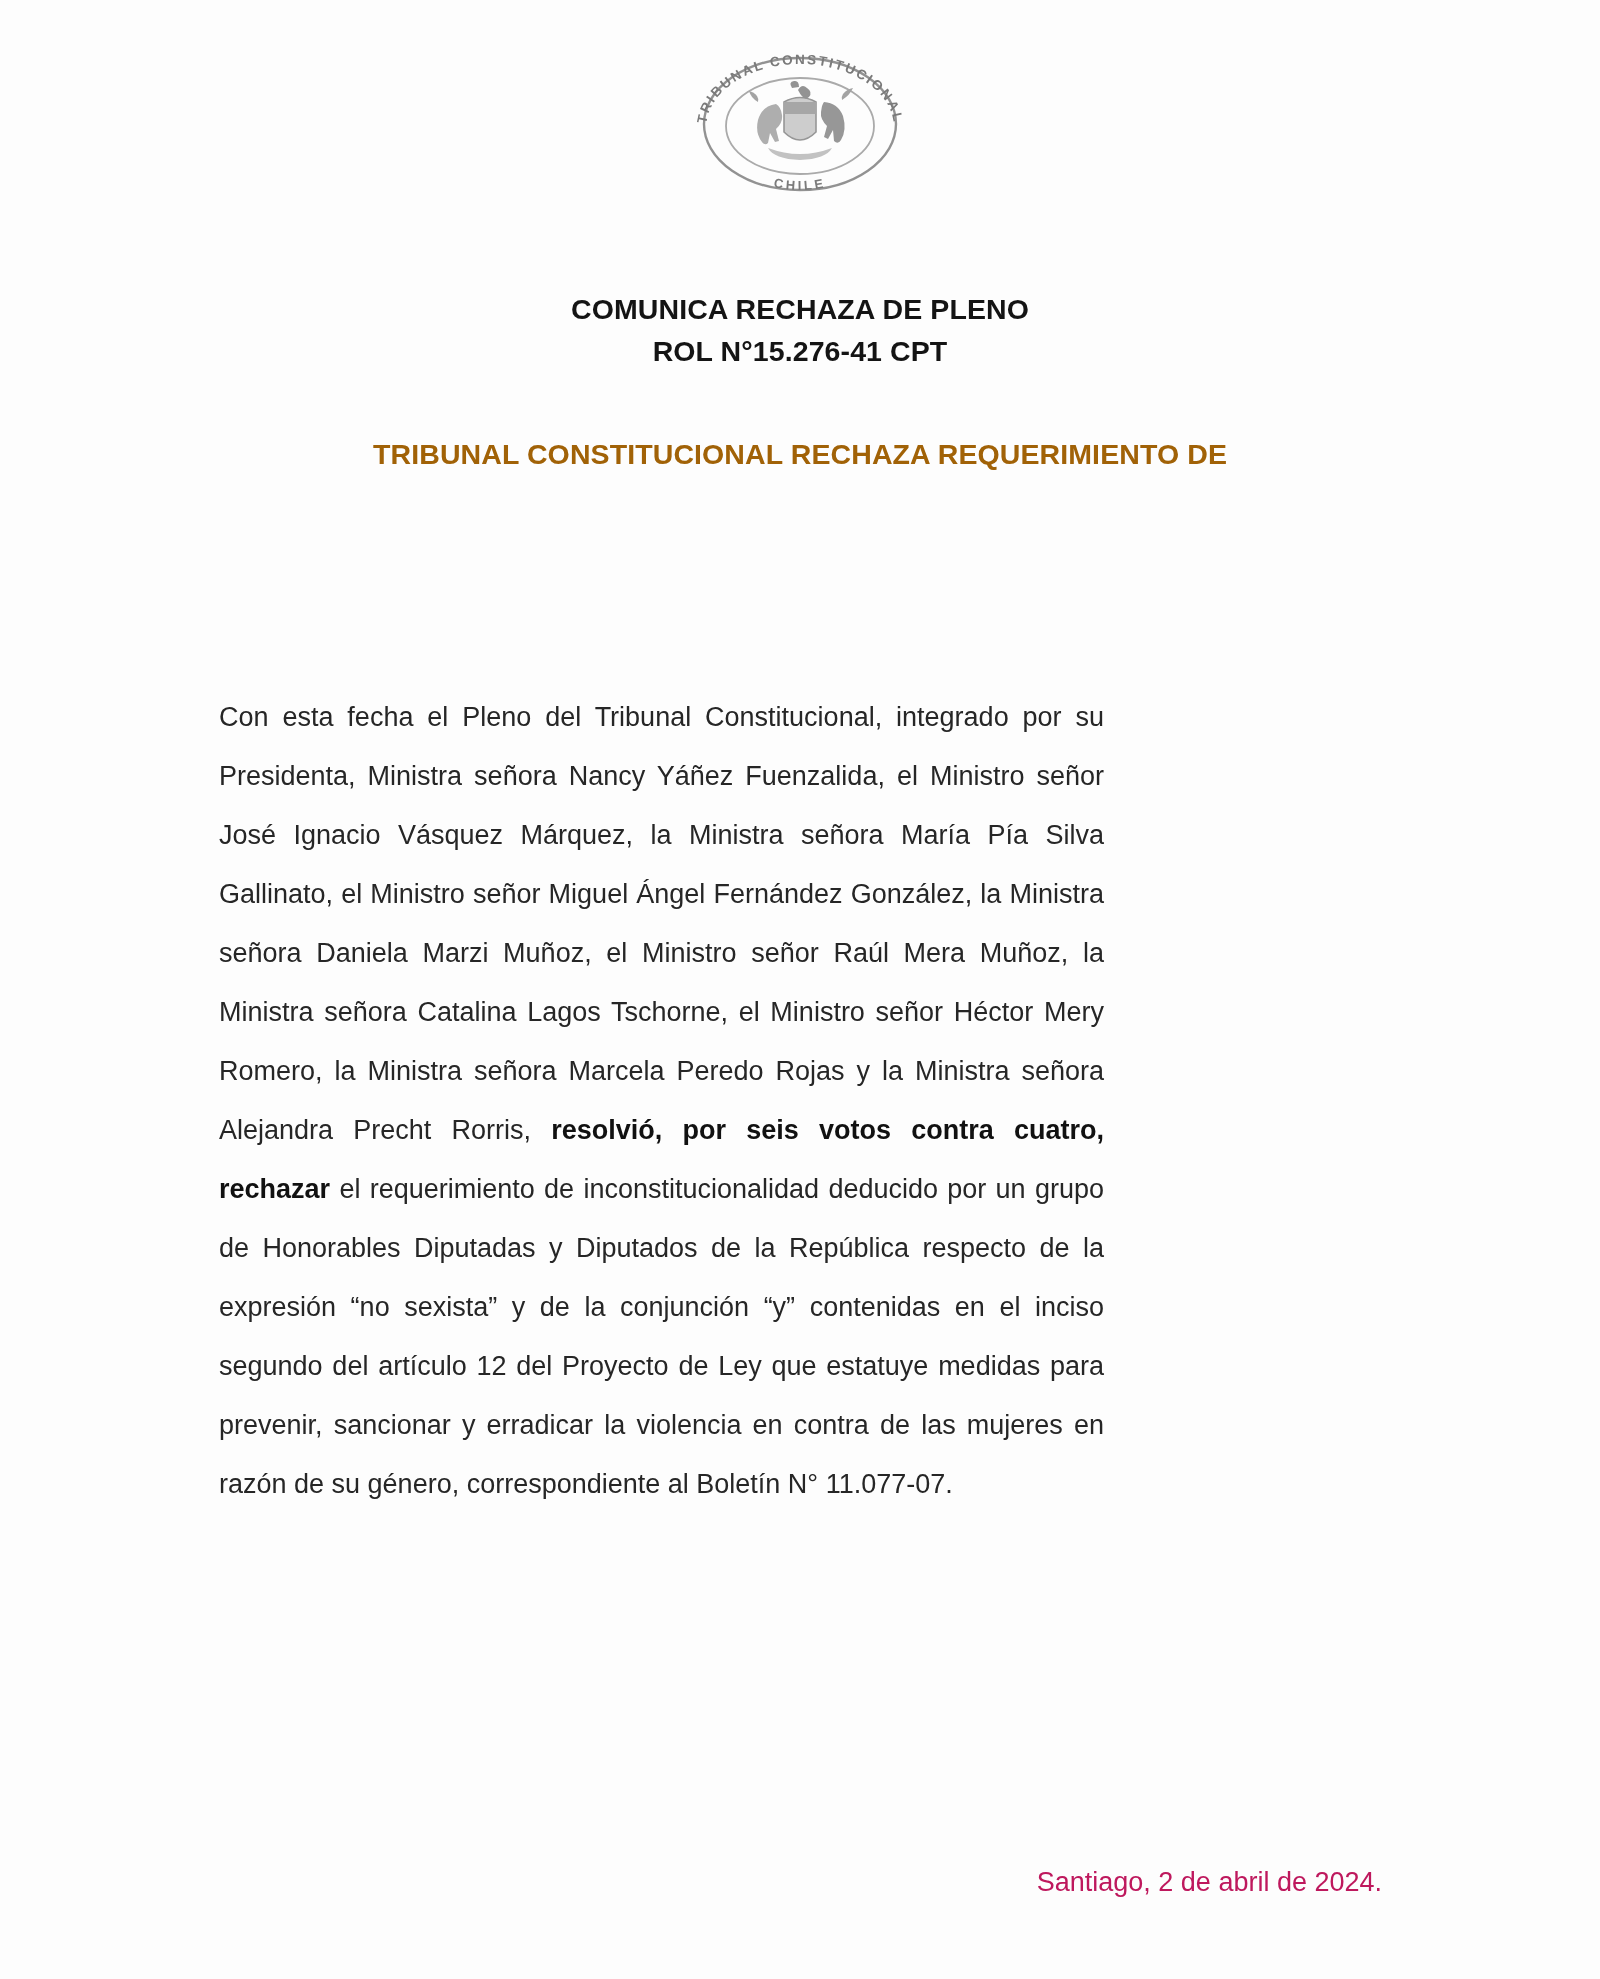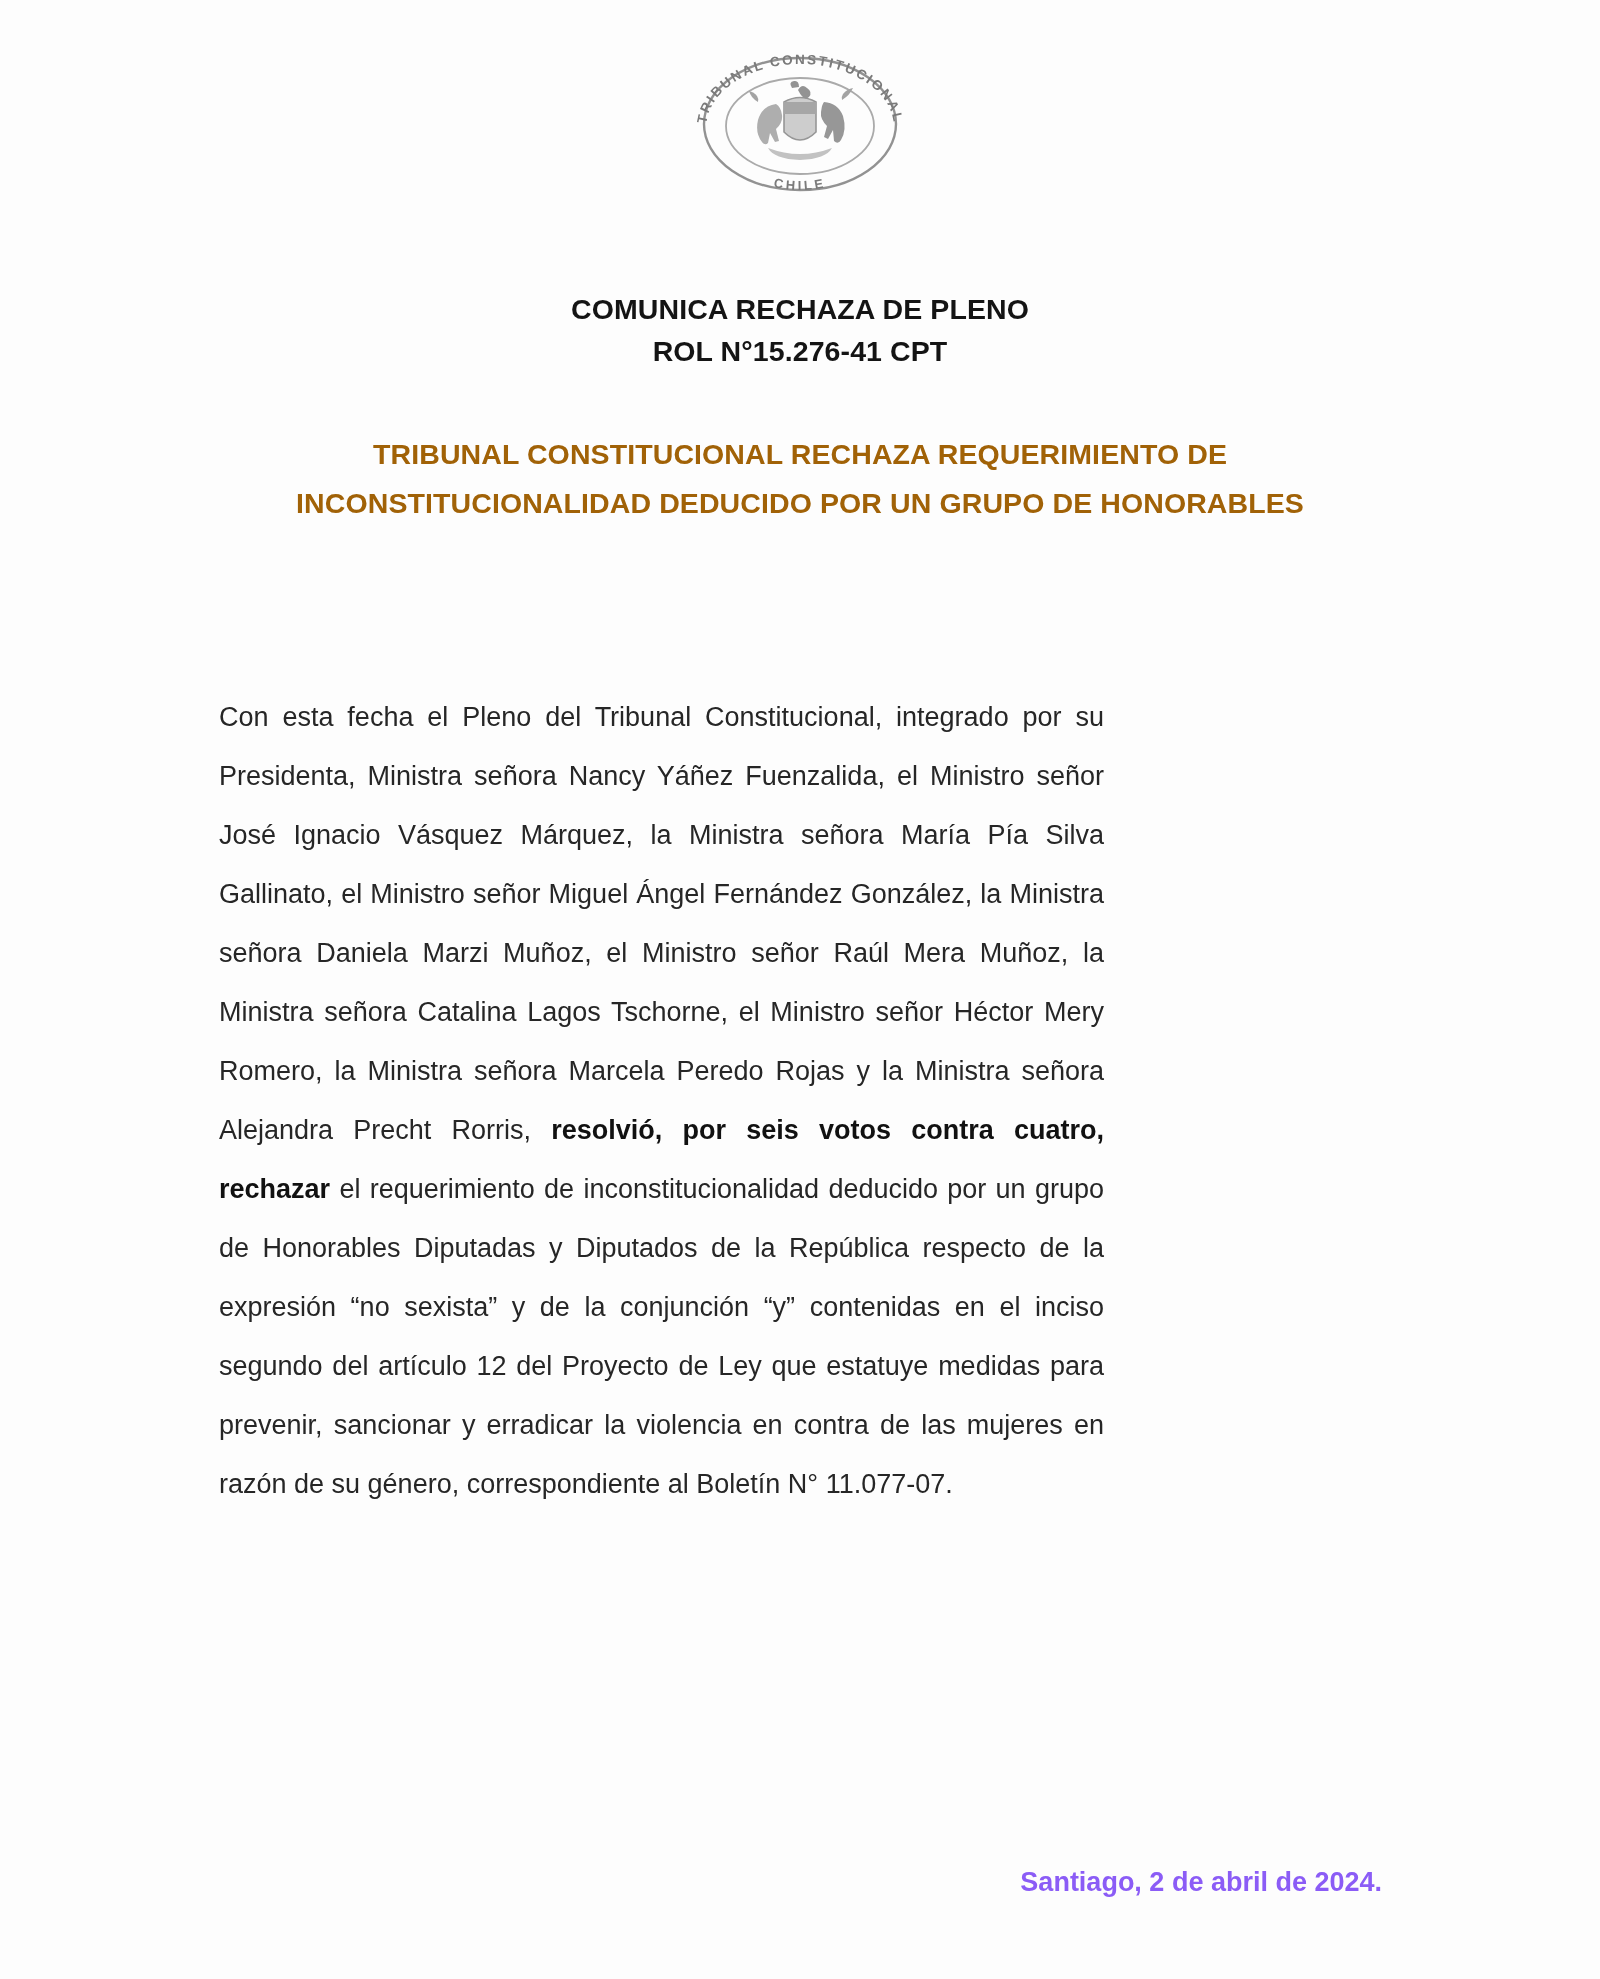--- a/index.html
+++ b/index.html
@@ -98,22 +98,22 @@
   }
 
   .signature {
     position: absolute;
     left: 203px;
     width: 1197px;
     top: 1862px;
     text-align: right;
     font-size: 27px;
     line-height: 40px;
-    color: #8b5cf6;
-    font-weight: 700;
+    color: #be185d;
+    font-weight: 400;
     padding-right: 18px;
     box-sizing: border-box;
   }
 </style>
 </head>
 <body>
 
 <div class="page">
 
   <div class="emblem-wrap">
@@ -148,21 +148,20 @@
     </svg>
   </div>
 
   <div class="head-block">
     <div class="head-line">COMUNICA RECHAZA DE PLENO</div>
     <div class="head-line">ROL N°15.276-41 CPT</div>
   </div>
 
   <div class="title-block">
     <div class="title-line">TRIBUNAL CONSTITUCIONAL RECHAZA REQUERIMIENTO DE</div>
-    <div class="title-line">INCONSTITUCIONALIDAD DEDUCIDO POR UN GRUPO DE HONORABLES</div>
   </div>
 
   <div class="body-block">
     <p class="para"><span>Con esta fecha el Pleno del Tribunal Constitucional, integrado por su Presidenta, Ministra señora Nancy Yáñez Fuenzalida, el Ministro señor José Ignacio Vásquez Márquez, la Ministra señora María Pía Silva Gallinato, el Ministro señor Miguel Ángel Fernández González, la Ministra señora Daniela Marzi Muñoz, el Ministro señor Raúl Mera Muñoz, la Ministra señora Catalina Lagos Tschorne, el Ministro señor Héctor Mery Romero, la Ministra señora Marcela Peredo Rojas y la Ministra señora Alejandra Precht Rorris, </span><b>resolvió, por seis votos contra cuatro, rechazar</b><span> el requerimiento de inconstitucionalidad deducido por un grupo de Honorables Diputadas y Diputados de la República respecto de la expresión “no sexista” y de la conjunción “y” contenidas en el inciso segundo del artículo 12 del Proyecto de Ley que estatuye medidas para prevenir, sancionar y erradicar la violencia en contra de las mujeres en razón de su género, correspondiente al Boletín N° 11.077-07.</span></p>
 
   </div>
 
   <div class="signature">Santiago, 2 de abril de 2024.</div>
 
 </div>

